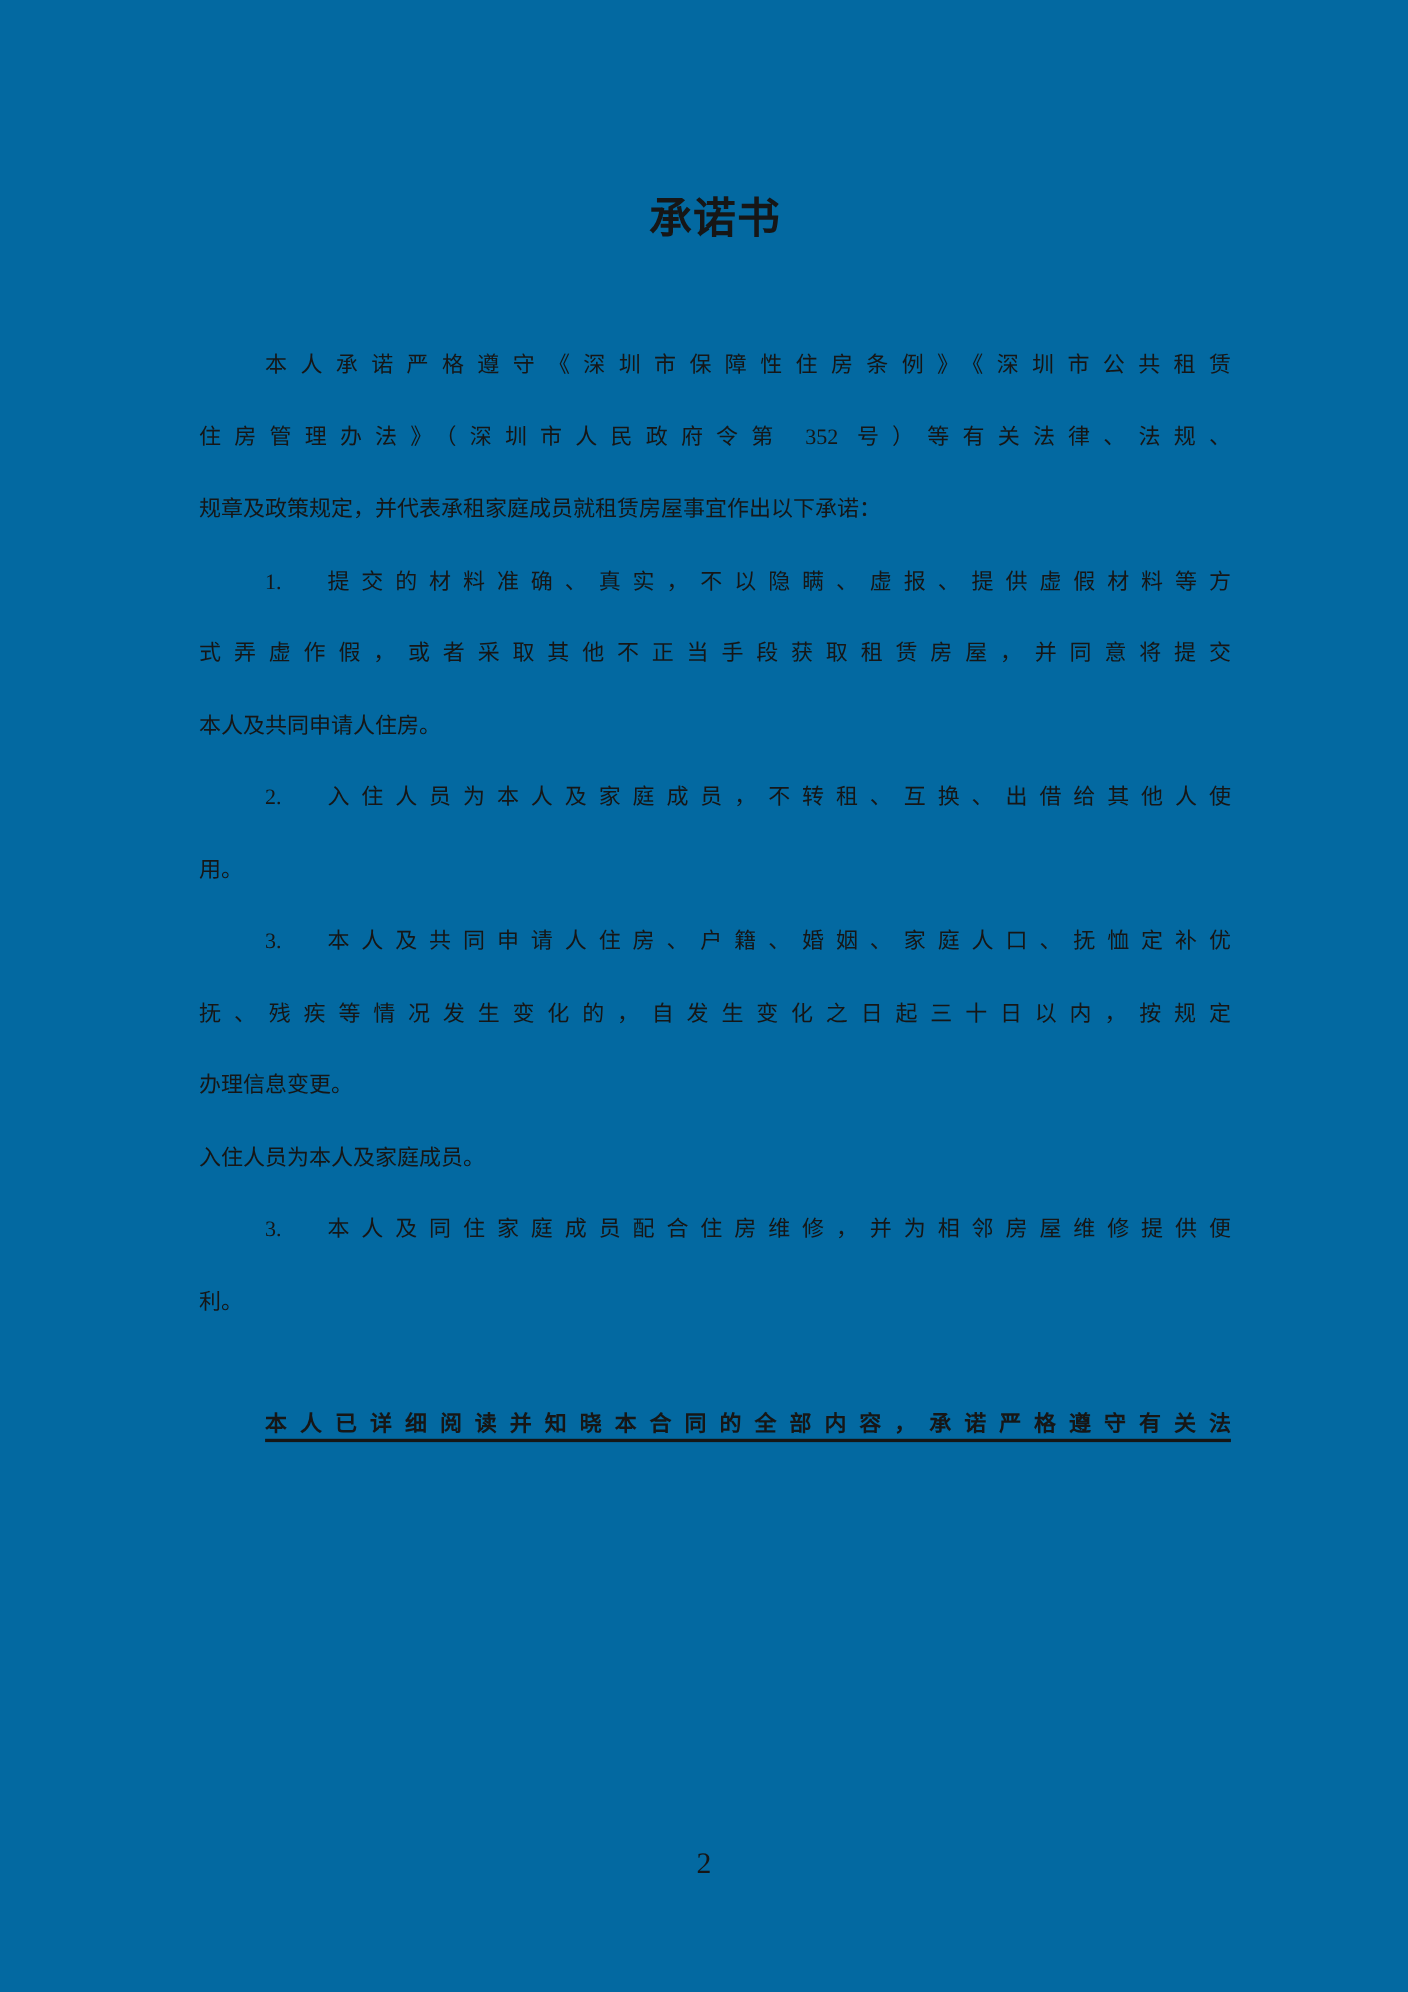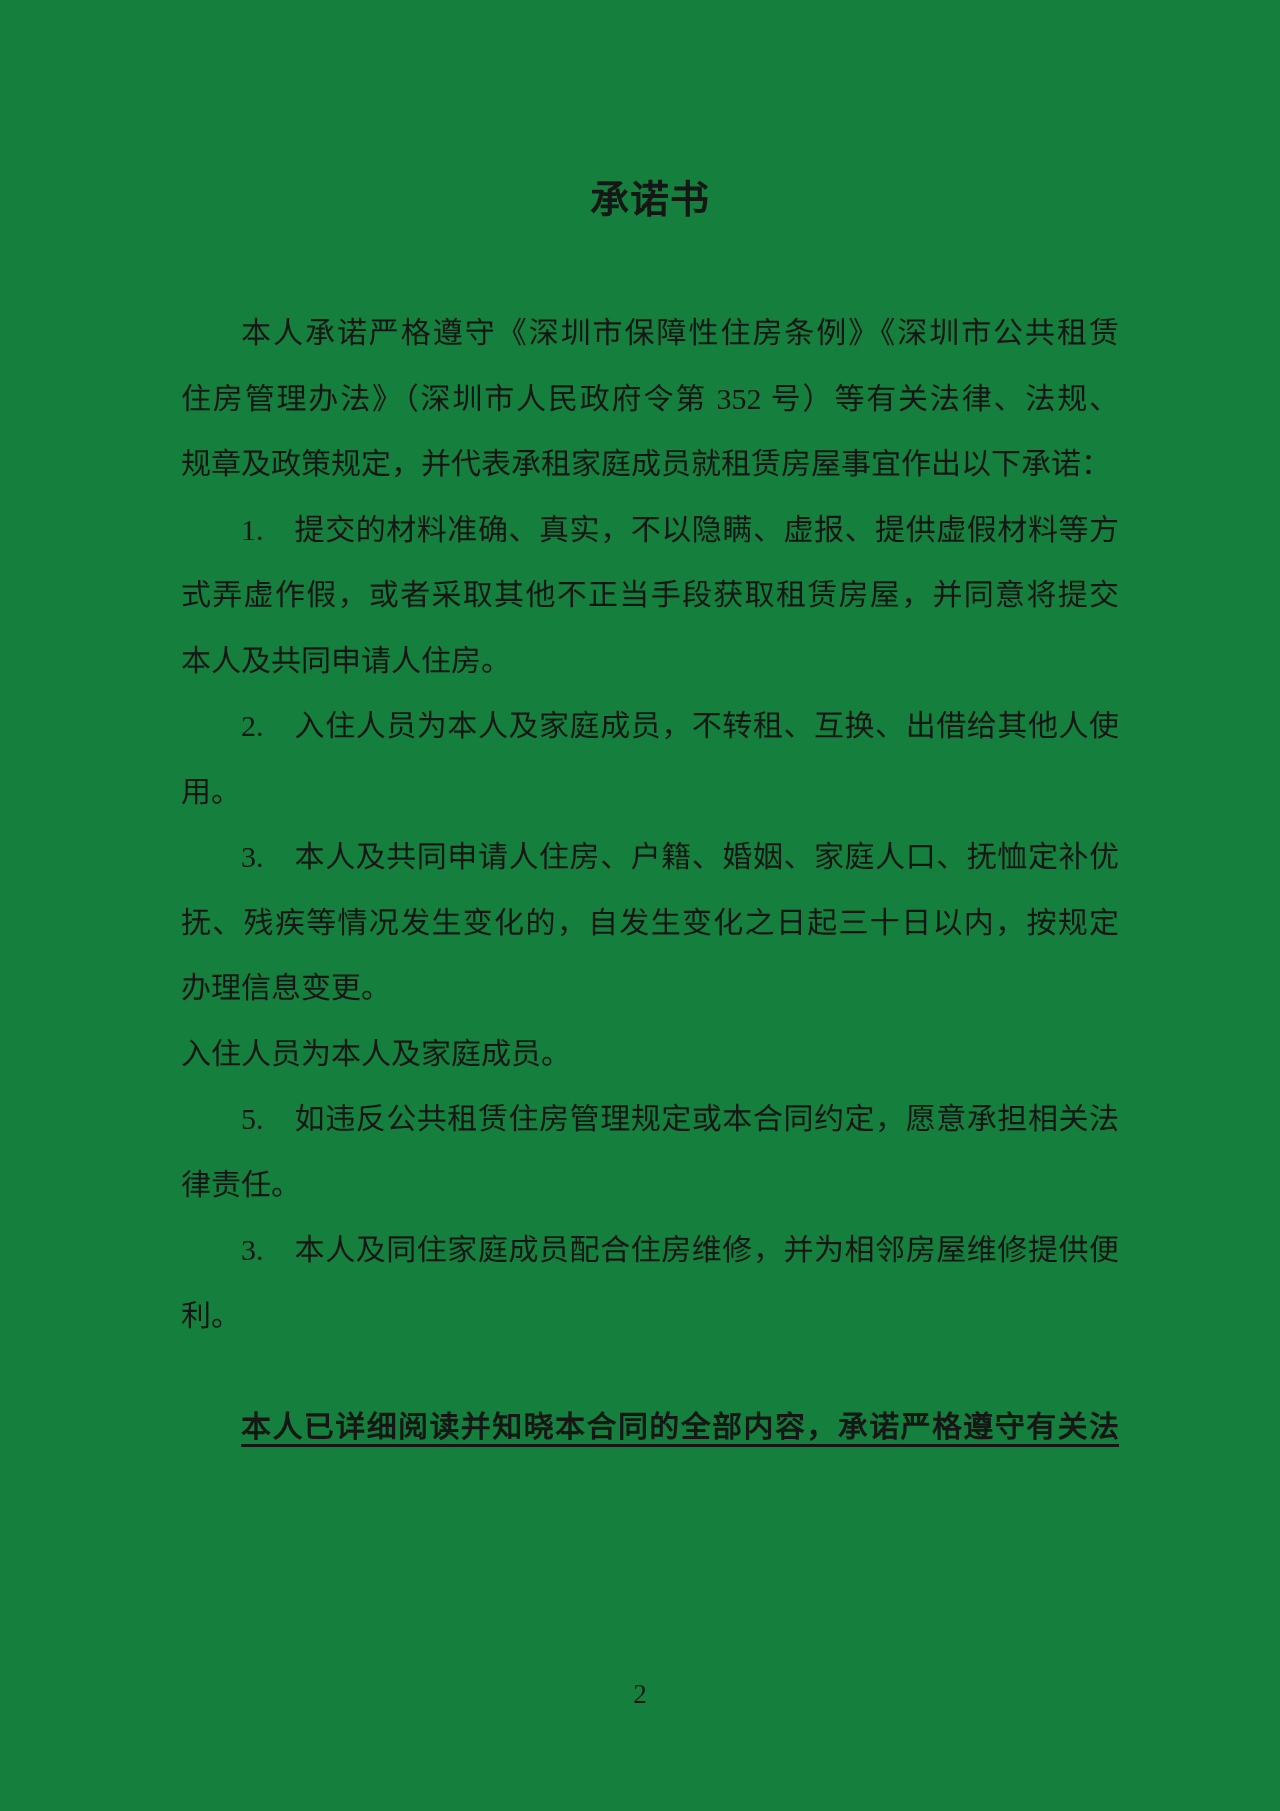--- a/index.html
+++ b/index.html
@@ -10,39 +10,39 @@
   body {
     width: 1280px;
     height: 1811px;
     font-family: "Liberation Serif", "DejaVu Serif", serif;
     color: #161616;
   }
   .page {
     position: relative;
     width: 1280px;
     height: 1811px;
-    background: #15803d;
+    background: #0369a1;
     overflow: hidden;
   }
   .content {
     margin-left: 181px;
     width: 938px;
   }
   .title {
     margin: 179px 0 0 0;
     padding: 0;
     text-align: center;
     font-size: 39px;
     line-height: 42px;
     font-weight: bold;
     letter-spacing: 1px;
   }
   .body {
     margin-top: 79px;
-    font-size: 30px;
+    font-size: 20px;
     line-height: 65.5px;
   }
   .para {
     margin: 0;
     padding: 0;
   }
   .line {
     height: 65.5px;
     white-space: nowrap;
   }
@@ -103,24 +103,20 @@
       <div class="para">
         <div class="line indent fill">3.　本人及共同申请人住房、户籍、婚姻、家庭人口、抚恤定补优</div>
         <div class="line fill">抚、残疾等情况发生变化的，自发生变化之日起三十日以内，按规定</div>
         <div class="line">办理信息变更。</div>
       </div>
 
       <div class="para">
         <div class="line">入住人员为本人及家庭成员。</div>
       </div>
 
-      <div class="para">
-        <div class="line indent fill">5.　如违反公共租赁住房管理规定或本合同约定，愿意承担相关法</div>
-        <div class="line">律责任。</div>
-      </div>
 
 
       <div class="para">
         <div class="line indent fill">3.　本人及同住家庭成员配合住房维修，并为相邻房屋维修提供便</div>
         <div class="line">利。</div>
       </div>
 
       <div class="para pledge">
         <div class="line indent fill">本人已详细阅读并知晓本合同的全部内容，承诺严格遵守有关法</div>
       </div>

